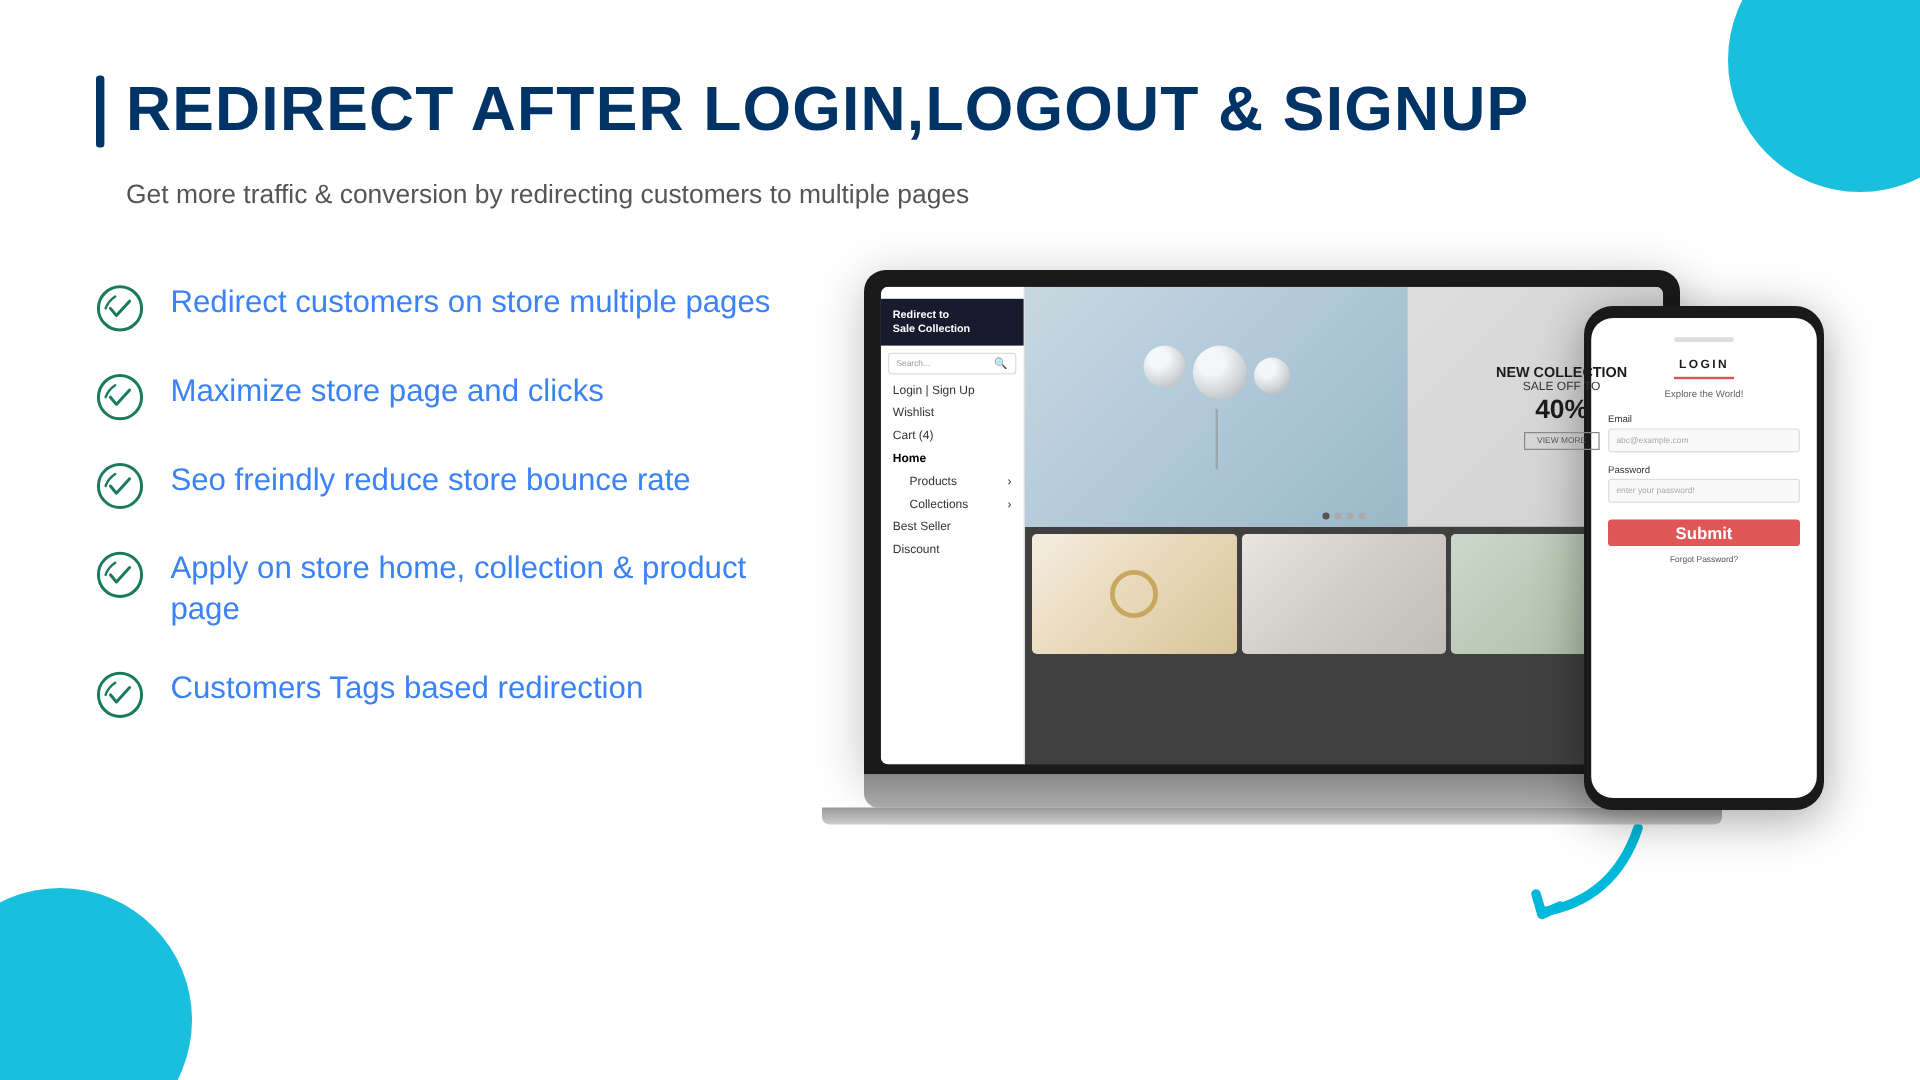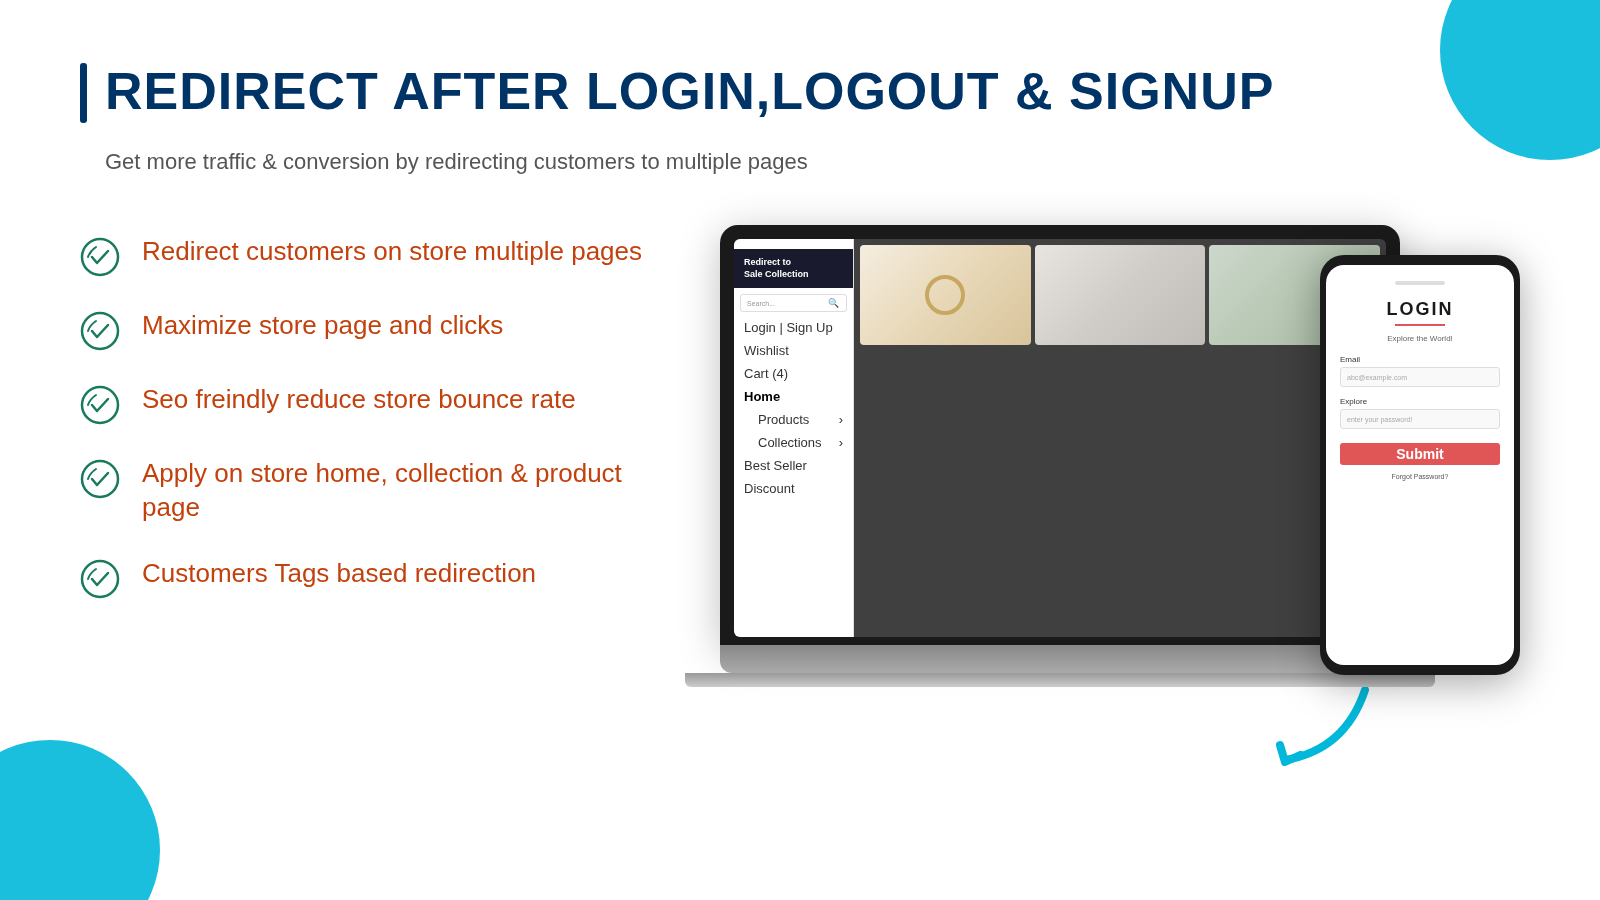--- a/index.html
+++ b/index.html
@@ -109,21 +109,21 @@
       height: 40px;
       flex-shrink: 0;
       margin-top: 2px;
     }
     .check-icon svg {
       width: 40px;
       height: 40px;
     }
     .feature-text {
       font-size: 26px;
-      color: #c2410c;
+      color: #3b82f6;
       font-weight: 500;
       line-height: 1.3;
     }
 
     
     .device-area {
       flex: 1;
       position: relative;
       height: 520px;
     }
@@ -187,21 +187,21 @@
       display: flex;
       align-items: center;
       border: 1px solid #ddd;
       border-radius: 3px;
       margin: 6px 6px 4px;
       padding: 3px 6px;
       font-size: 7px;
       color: #999;
     }
     .ls-nav-item {
-      font-size: 13px;
+      font-size: 10px;
       color: #333;
       padding: 4px 10px;
       cursor: pointer;
     }
     .ls-nav-item.bold { font-weight: bold; color: #000; }
     .ls-nav-item.has-arrow { display: flex; justify-content: space-between; padding-left: 24px; }
 
     .ls-main {
       flex: 1;
       overflow: hidden;
@@ -296,21 +296,21 @@
       height: 100%;
       background: #fff;
       border-radius: 18px;
       overflow: hidden;
       display: flex;
       flex-direction: column;
       align-items: center;
       padding: 16px 14px;
     }
     .phone-login-title {
-      font-size: 18px;
+      font-size: 10px;
       font-weight: 900;
       color: #1a1a1a;
       letter-spacing: 2px;
       margin-bottom: 4px;
     }
     .phone-login-underline {
       width: 50px;
       height: 2px;
       background: #e05555;
       margin-bottom: 8px;
@@ -461,20 +461,44 @@
               <div class="ls-nav-item">Cart (4)</div>
               <div class="ls-nav-item bold">Home</div>
               <div class="ls-nav-item has-arrow">Products <span>›</span></div>
               <div class="ls-nav-item has-arrow">Collections <span>›</span></div>
               <div class="ls-nav-item">Best Seller</div>
               <div class="ls-nav-item">Discount</div>
             </div>
 
             <div class="ls-main">
 
+              <div class="ls-hero">
+                <div class="ls-hero-img-sim">
+                  <div style="display:flex;flex-direction:column;gap:8px;align-items:center;">
+                    <div style="display:flex;gap:6px;">
+                      <div style="width:35px;height:35px;background:radial-gradient(circle at 35% 30%,#fff 25%,#d8d8d8 60%,#a8a8a8 100%);border-radius:50%;opacity:0.85;"></div>
+                      <div style="width:45px;height:45px;background:radial-gradient(circle at 35% 30%,#fff 25%,#d8d8d8 60%,#a8a8a8 100%);border-radius:50%;opacity:0.85;"></div>
+                      <div style="width:30px;height:30px;background:radial-gradient(circle at 35% 30%,#fff 25%,#d8d8d8 60%,#a8a8a8 100%);border-radius:50%;opacity:0.85;margin-top:10px;"></div>
+                    </div>
+                    <div style="width:2px;height:50px;background:#888;opacity:0.5;"></div>
+                  </div>
+                </div>
+                <div class="ls-hero-text">
+                  <div class="new-col">NEW COLLECTION</div>
+                  <div class="sale-off">SALE OFF TO</div>
+                  <div class="percent">40%</div>
+                  <div class="ls-view-more">VIEW MORE</div>
+                </div>
+                <div class="ls-hero-dots">
+                  <div class="ls-dot active"></div>
+                  <div class="ls-dot"></div>
+                  <div class="ls-dot"></div>
+                  <div class="ls-dot"></div>
+                </div>
+              </div>
 
               <div class="ls-products">
                 <div class="ls-product-card ring">
                   <div style="width:100%;height:100%;background:linear-gradient(135deg,#f5ede0,#e8d8b8,#d8c49a);display:flex;align-items:center;justify-content:center;">
                     <div style="width:40px;height:40px;border:4px solid #c8a860;border-radius:50%;background:transparent;"></div>
                   </div>
                 </div>
                 <div class="ls-product-card necklace">
                   <div style="width:100%;height:100%;background:linear-gradient(135deg,#e8e4e0,#d0ccc8,#c0bcb8);"></div>
                 </div>
@@ -493,21 +517,21 @@
       <div class="phone">
         <div class="phone-screen">
           <div style="width:50px;height:4px;background:#ddd;border-radius:2px;margin-bottom:14px;"></div>
           <div class="phone-login-title">LOGIN</div>
           <div class="phone-login-underline"></div>
           <div class="phone-explore">Explore the World!</div>
           <div class="phone-label">Email</div>
           <div class="phone-input">
             <span style="color:#aaa;font-size:7px;">abc@example.com</span>
           </div>
-          <div class="phone-label">Explore</div>
+          <div class="phone-label">Password</div>
           <div class="phone-input">
             <span style="color:#aaa;font-size:7px;">enter your password!</span>
           </div>
           <div class="phone-submit">Submit</div>
           <div class="phone-forgot">Forgot Password?</div>
         </div>
       </div>
 
     </div>
   </div>

